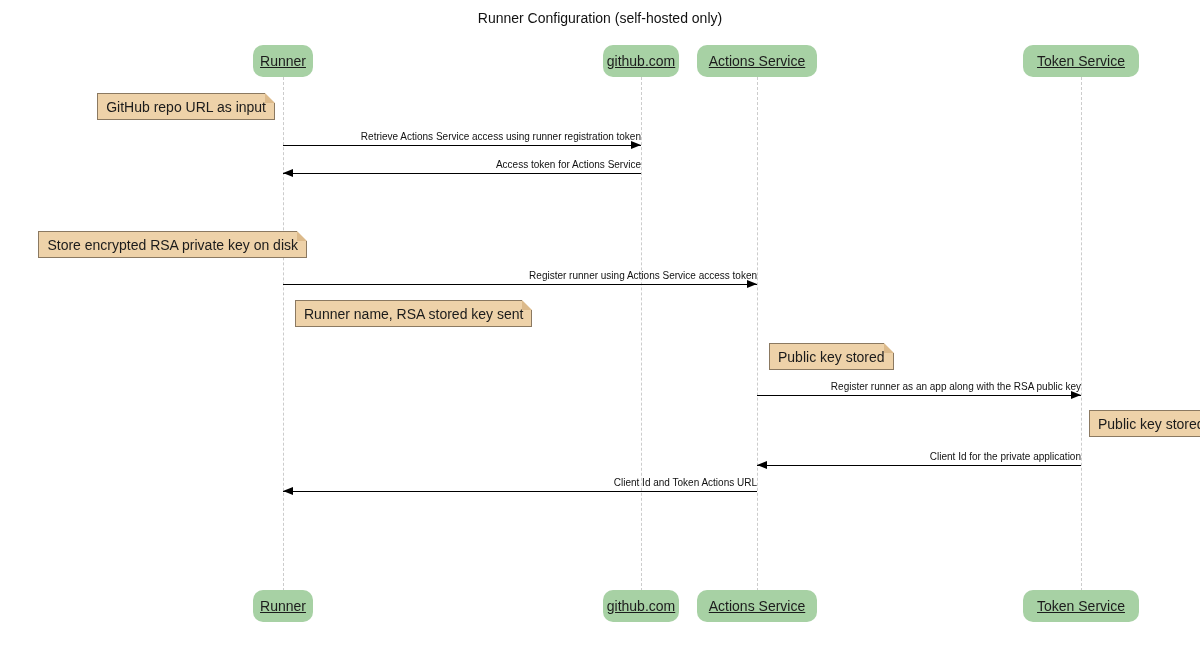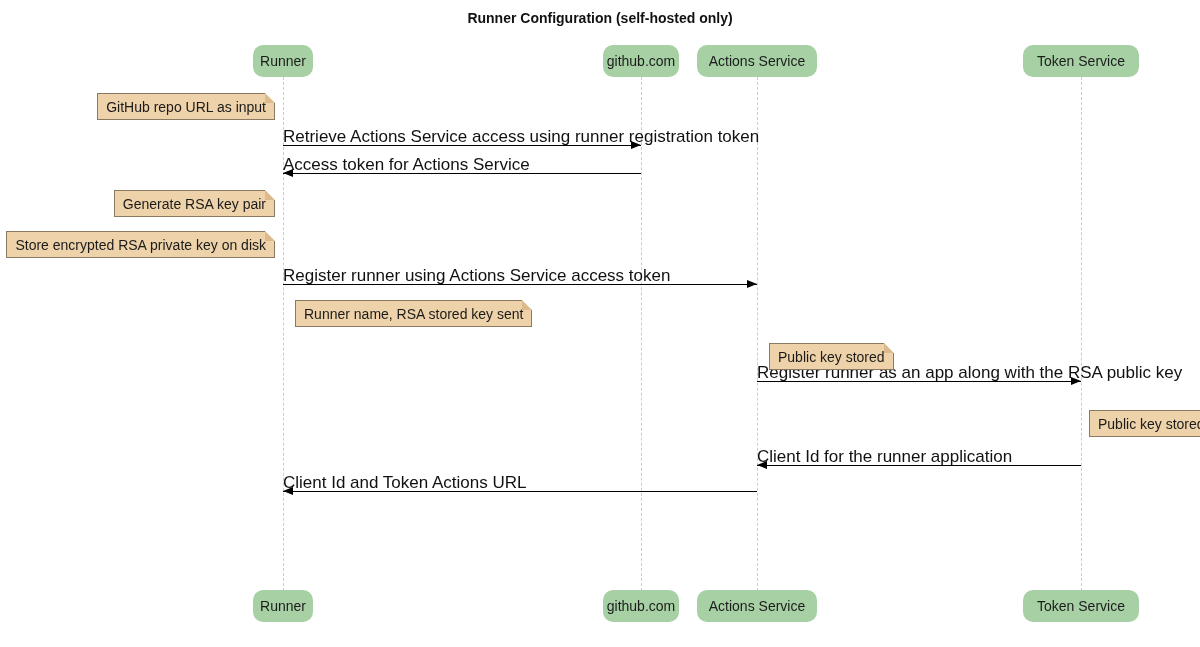--- a/index.html
+++ b/index.html
@@ -14,34 +14,34 @@
   }
   html,body{margin:0;padding:0;}
   body{
     background:var(--bg);
     font-family:"Liberation Sans", sans-serif;
     width:1200px;height:647px;position:relative;overflow:hidden;
   }
   .diagram{position:absolute;inset:0;}
   .title{
     position:absolute;top:10px;left:0;width:1200px;
-    text-align:center;font-size:14px;font-weight:bold;color:#111;
+    text-align:center;font-size:14px;font-weight:normal;color:#111;
   }
   .lifeline{
     position:absolute;top:77px;height:514px;width:0;
     border-left:1px dashed var(--lifeline-color);
   }
   .actor{
     position:absolute;height:32px;line-height:32px;
     background:var(--actor-fill);color:var(--actor-text);
-    border-radius:10px;text-align:center;font-size:14px;
+    border-radius:10px;text-align:center;font-size:14px;text-decoration:underline;
   }
   .message{position:absolute;height:18px;}
   .msg-label{
-    width:100%;text-align:left;font-size:17px;color:#111;
+    width:100%;text-align:right;font-size:10px;color:#111;
     white-space:nowrap;height:16px;line-height:16px;
   }
   .msg-line{
     position:relative;width:100%;height:0;
     border-top:1px solid var(--arrow-color);
   }
   .arrowhead{position:absolute;width:0;height:0;top:-5px;
     border-top:4.5px solid transparent;border-bottom:4.5px solid transparent;}
   .dir-right .arrowhead{right:0;border-left:10px solid var(--arrow-color);}
   .dir-left  .arrowhead{left:0;border-right:10px solid var(--arrow-color);}
@@ -86,42 +86,41 @@
     <div class="msg-line">
         <span class="arrowhead"></span>
       </div>
   </div>
   <div class="message dir-right" style="left:283px;top:268px;width:474px">
     <div class="msg-label">Register runner using Actions Service access token</div>
     <div class="msg-line">
         <span class="arrowhead"></span>
       </div>
   </div>
-  <div class="message dir-right" style="left:757px;top:365px;width:324px">
+  <div class="message dir-right" style="left:757px;top:379px;width:324px">
     <div class="msg-label">Register runner as an app along with the RSA public key</div>
     <div class="msg-line">
         <span class="arrowhead"></span>
       </div>
   </div>
   <div class="message dir-left" style="left:757px;top:449px;width:324px">
-    <div class="msg-label">Client Id for the runner application</div>
+    <div class="msg-label">Client Id for the private application</div>
     <div class="msg-line">
         <span class="arrowhead"></span>
       </div>
   </div>
   <div class="message dir-left" style="left:283px;top:475px;width:474px">
     <div class="msg-label">Client Id and Token Actions URL</div>
     <div class="msg-line">
         <span class="arrowhead"></span>
       </div>
   </div>
 
   <div class="note" style="right:925px;top:93px">GitHub repo URL as input</div>
-  <div class="note" style="right:925px;top:190px">Generate RSA key pair</div>
-  <div class="note" style="right:925px;top:231px">Store encrypted RSA private key on disk</div>
+  <div class="note" style="right:893px;top:231px">Store encrypted RSA private key on disk</div>
   <div class="note" style="left:295px;top:300px">Runner name, RSA stored key sent</div>
   <div class="note" style="left:769px;top:343px">Public key stored</div>
   <div class="note" style="left:1089px;top:410px">Public key stored</div>
 
   <div class="actor" style="left:253px;top:590px;width:60px">Runner</div>
   <div class="actor" style="left:603px;top:590px;width:76px">github.com</div>
   <div class="actor" style="left:697px;top:590px;width:120px">Actions Service</div>
   <div class="actor" style="left:1023px;top:590px;width:116px">Token Service</div>
 
 </div>

